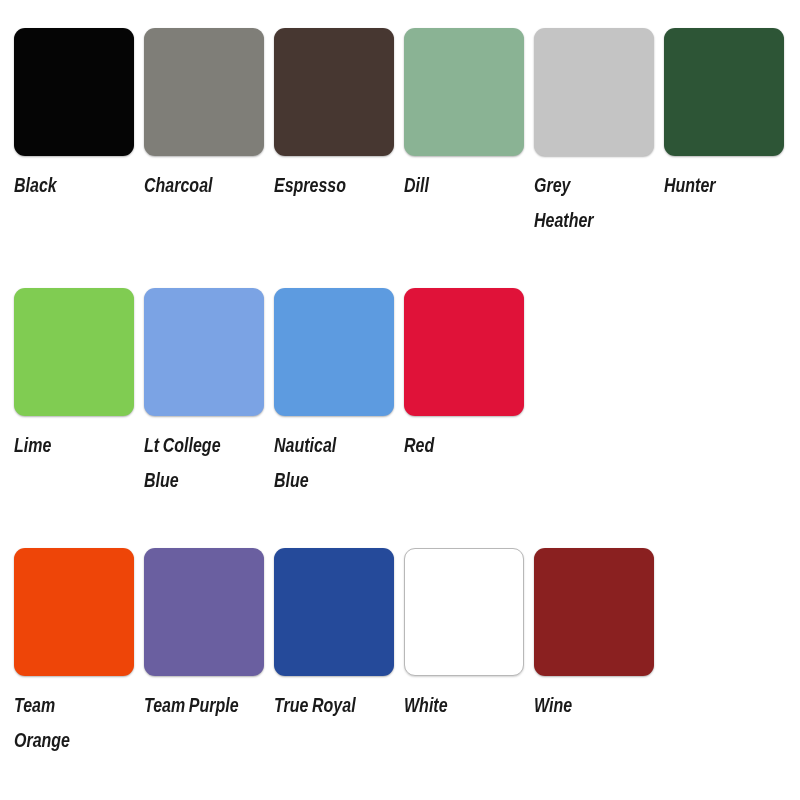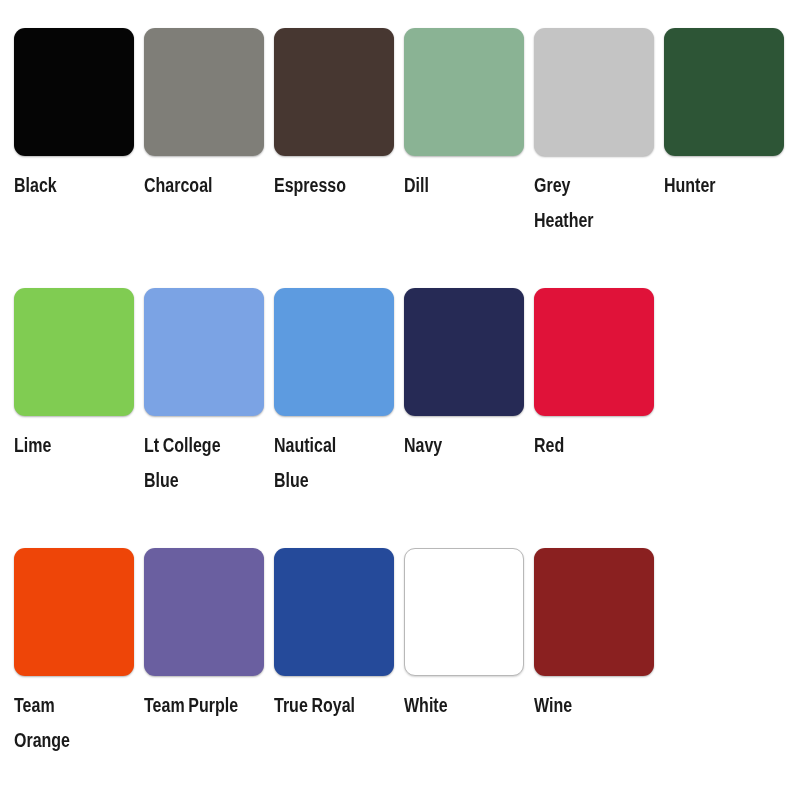--- a/index.html
+++ b/index.html
@@ -14,20 +14,21 @@
     font-family: "Liberation Sans", sans-serif;
     overflow: hidden;
   }
 
   #swatch-chart {
     position: relative;
     width: 800px;
     height: 800px;
     box-sizing: border-box;
     padding: 28px 12px 0 14px;
+    font-style: italic;
   }
 
   .swatch-row {
     display: flex;
     flex-direction: row;
     align-items: flex-start;
     height: 260px;
   }
 
   .swatch-cell {
@@ -106,24 +107,20 @@
     </div>
     <div class="swatch-cell">
       <div class="swatch-chip" style="background-color: rgb(123, 163, 228);"></div>
       <div class="swatch-label">Lt College Blue</div>
     </div>
     <div class="swatch-cell">
       <div class="swatch-chip" style="background-color: rgb(93, 155, 224);"></div>
       <div class="swatch-label">Nautical Blue</div>
     </div>
     <div class="swatch-cell">
-      <div class="swatch-chip" style="background-color: rgb(38, 42, 85);"></div>
-      <div class="swatch-label">Navy</div>
-    </div>
-    <div class="swatch-cell">
       <div class="swatch-chip" style="background-color: rgb(224, 18, 57);"></div>
       <div class="swatch-label">Red</div>
     </div>
   </div>
 
   <div class="swatch-row">
     <div class="swatch-cell">
       <div class="swatch-chip" style="background-color: rgb(238, 69, 8);"></div>
       <div class="swatch-label">Team Orange</div>
     </div>

